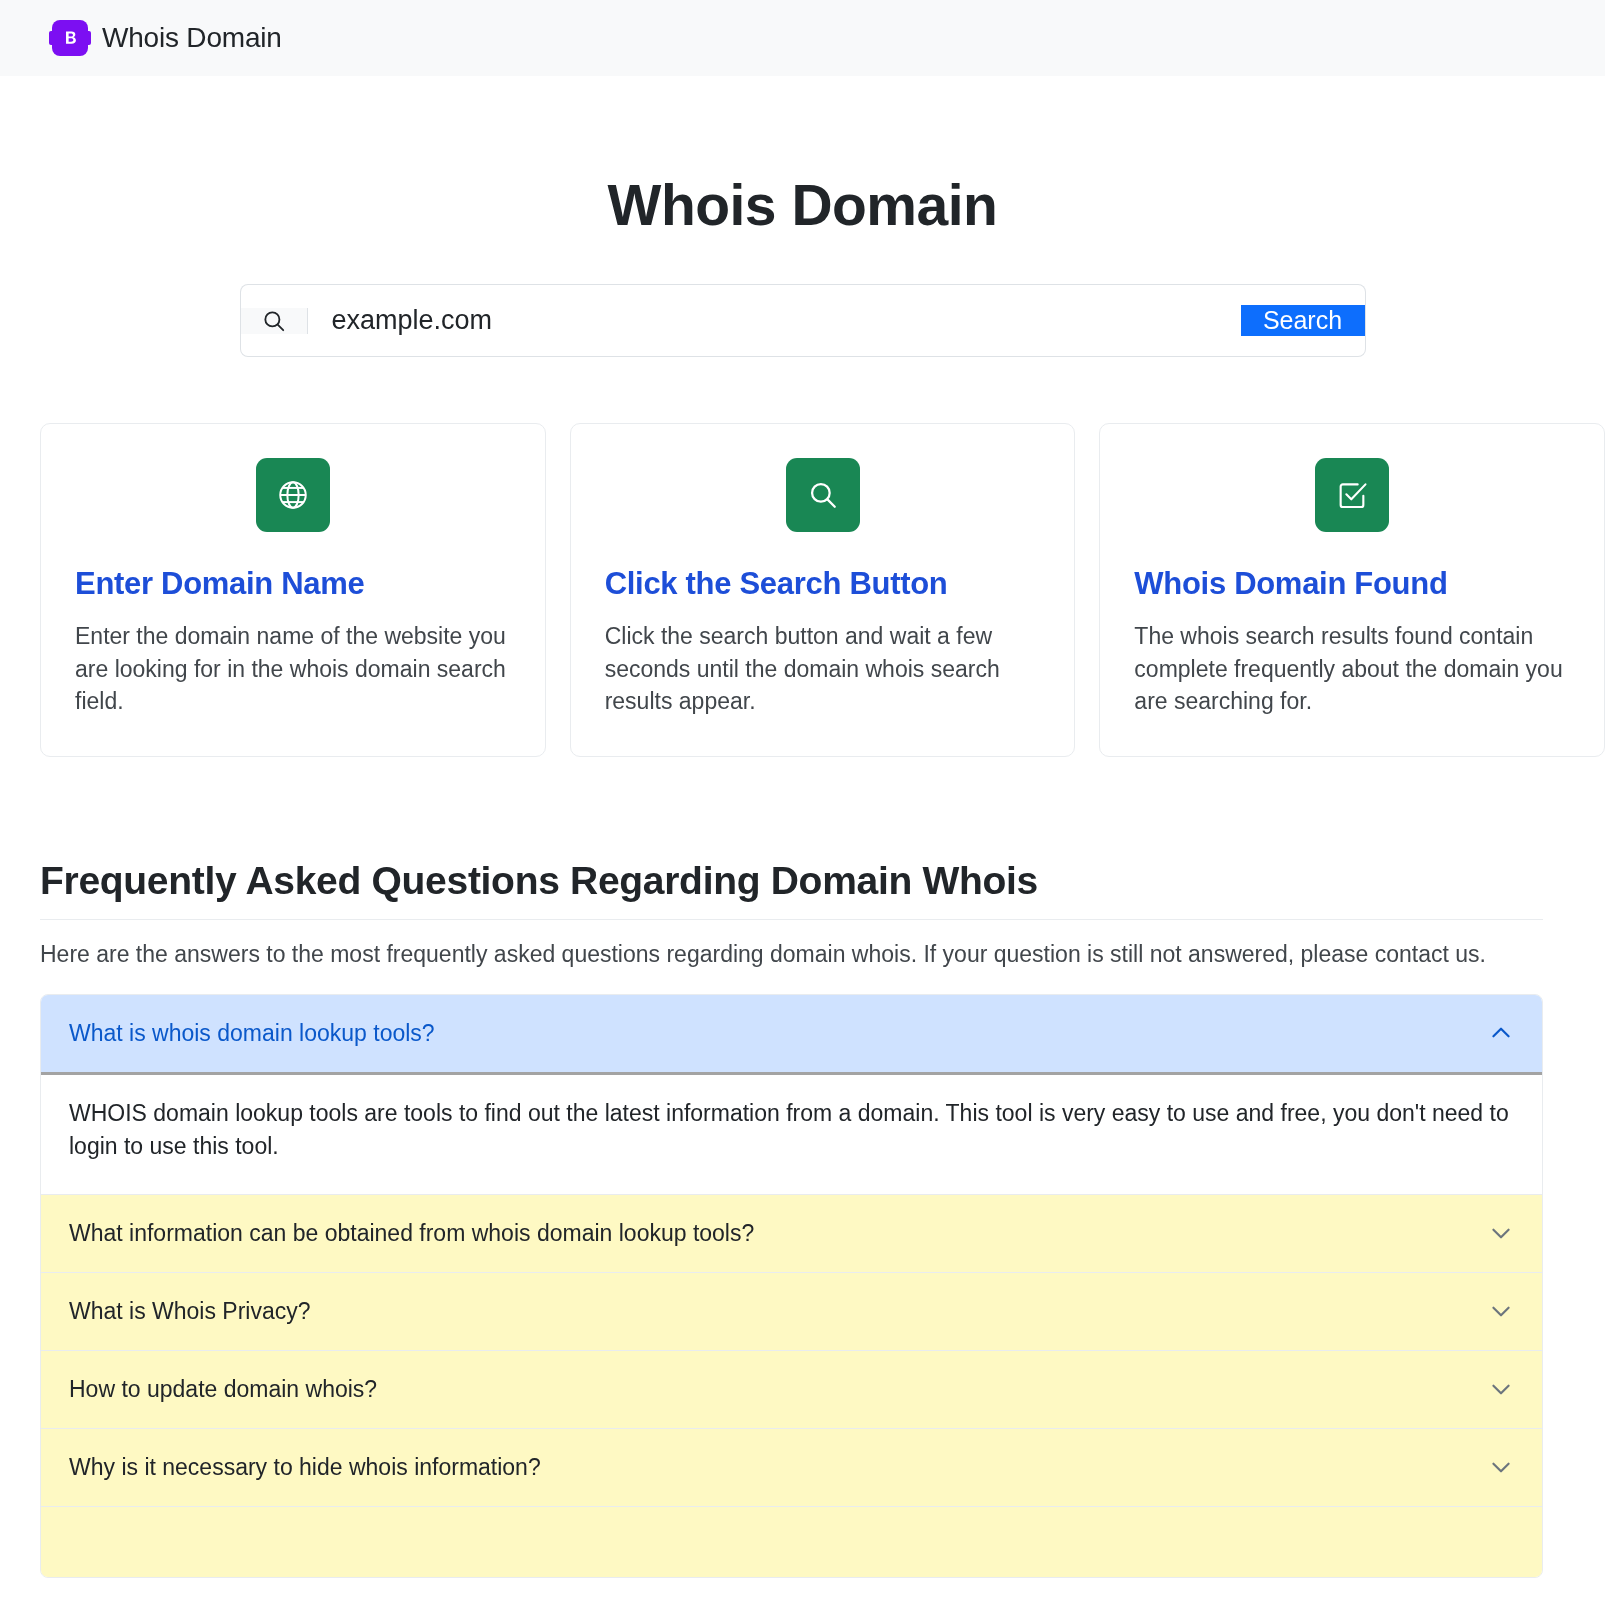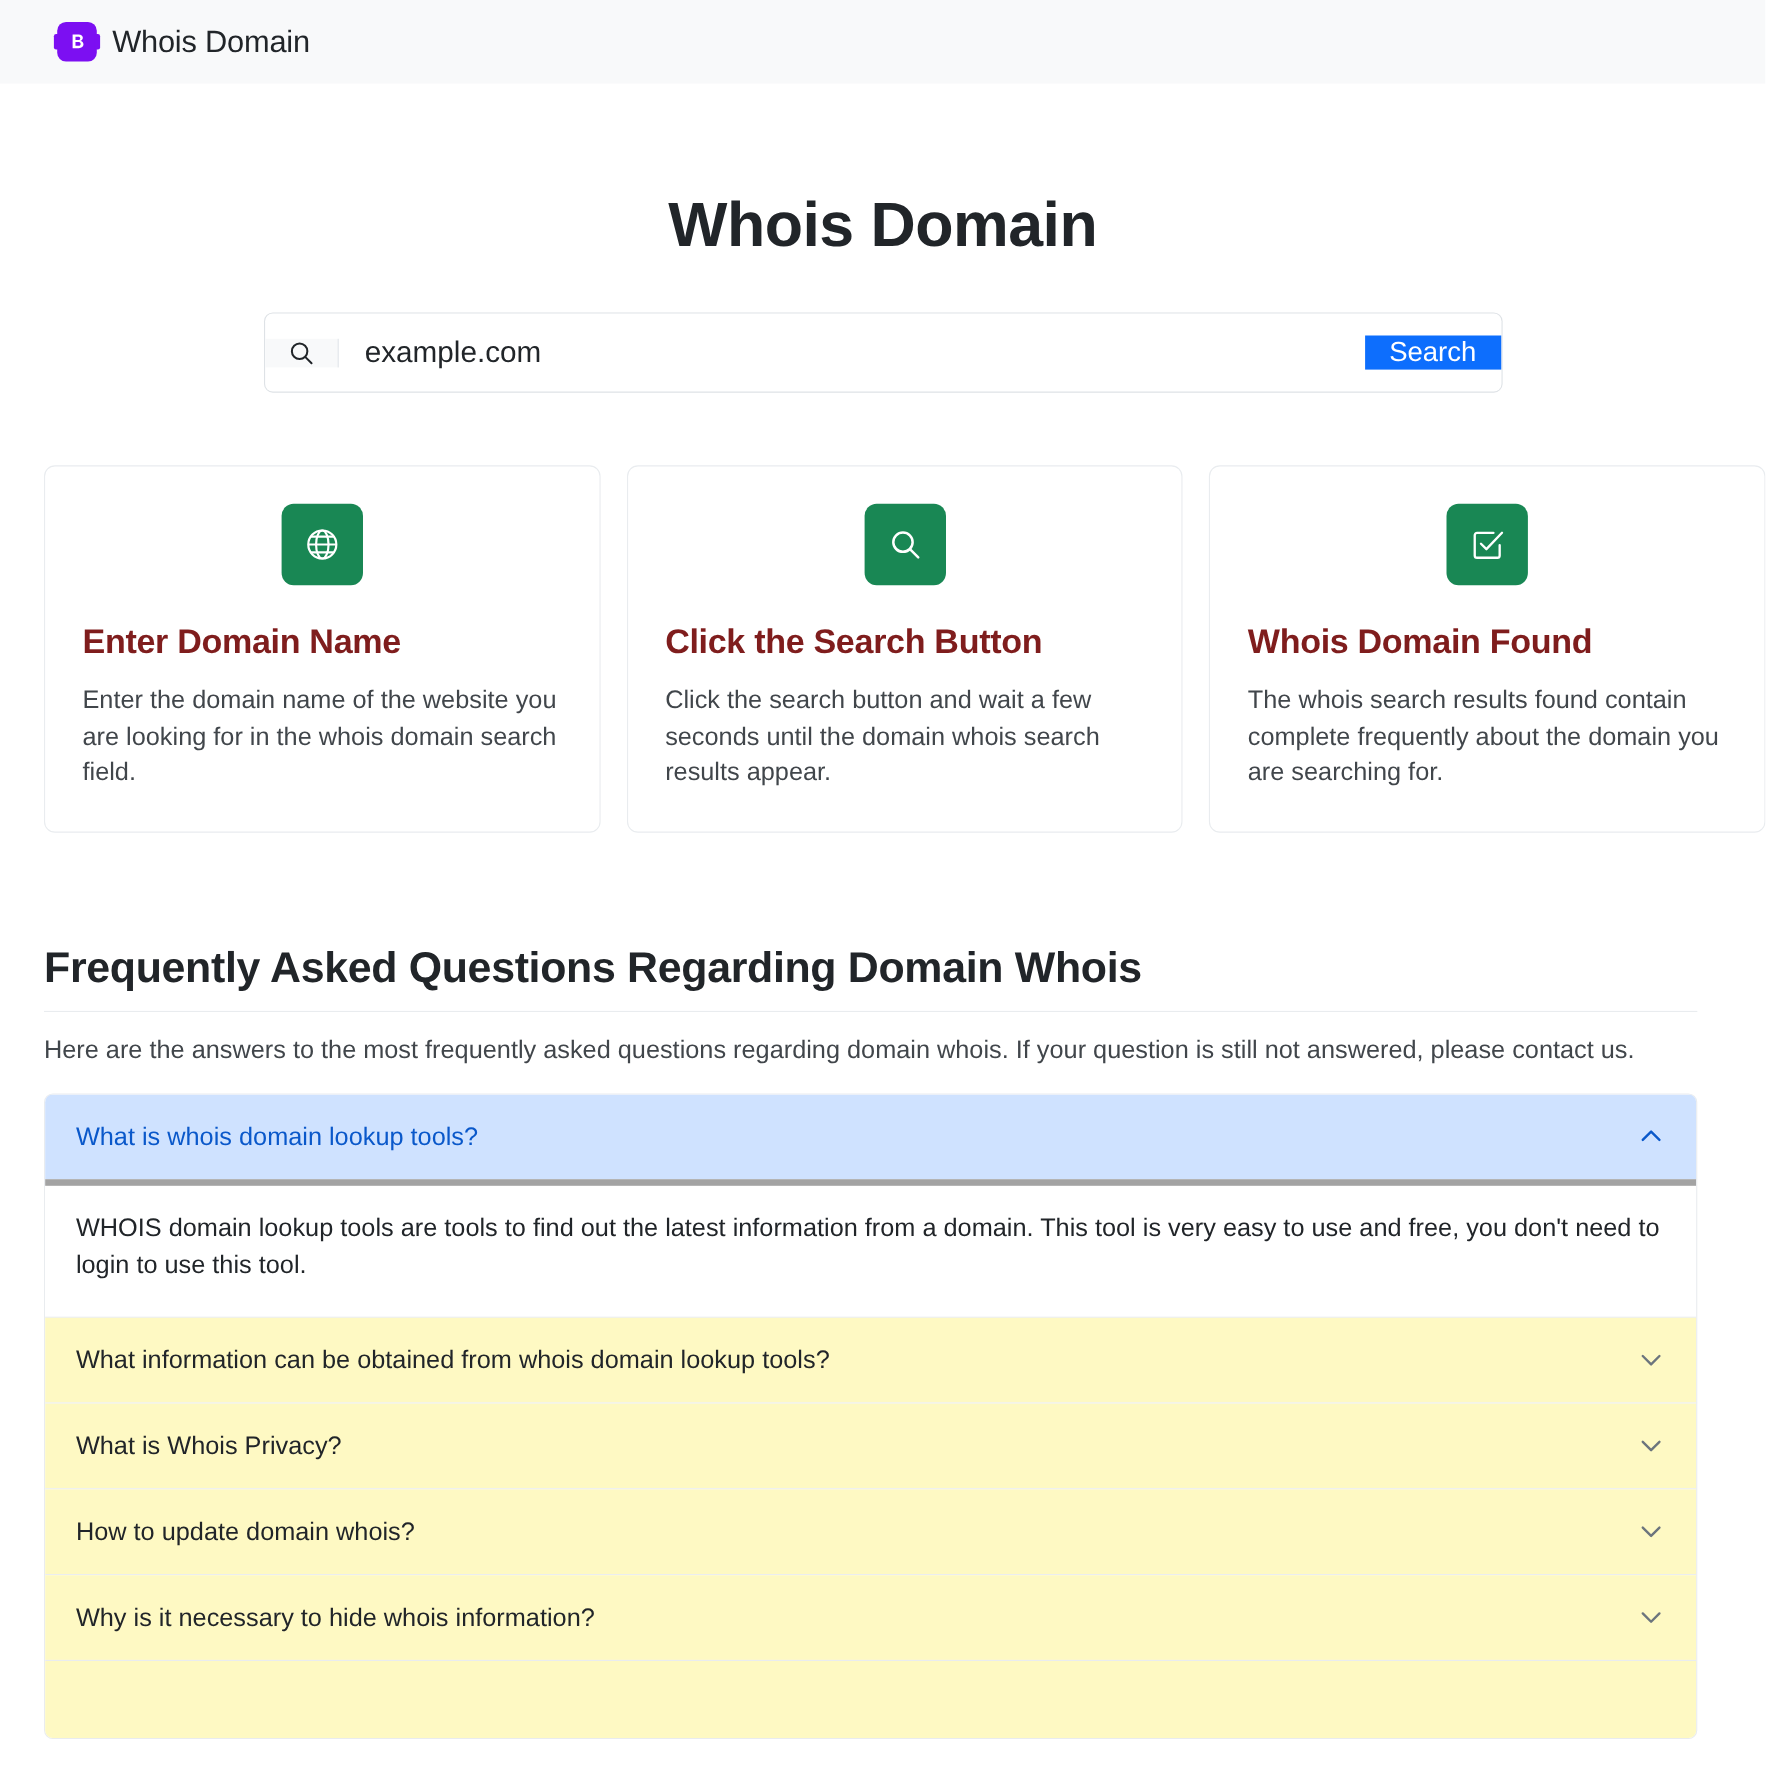--- a/index.html
+++ b/index.html
@@ -143,21 +143,21 @@
     display: flex;
     align-items: center;
     justify-content: center;
     margin: 0 auto 34px auto;
   }
   .card-title {
     font-size: 31px;
     font-weight: 700;
     margin: 0 0 18px 0;
     letter-spacing: -0.3px;
-    color: #7f1d1d;
+    color: #1d4ed8;
     white-space: nowrap;
   }
   .card-text {
     font-size: 23px;
     line-height: 1.42;
     color: #41464b;
     margin: 0;
   }
 
   
@@ -200,21 +200,21 @@
     background: #cfe2ff;
     color: #0a58ca;
   }
   .acc-q {
     font-size: 23px;
     color: #212529;
   }
   .acc-header.open .acc-q { color: #0a58ca; }
   .acc-body {
     padding: 22px 28px 30px 28px;
-    border-top: 6px solid #a3a3a3;
+    border-top: 3px solid #a3a3a3;
     background: #ffffff;
   }
   .acc-body p {
     margin: 0;
     font-size: 23px;
     line-height: 1.45;
     color: #212529;
   }
   .chev { flex: 0 0 auto; display: flex; align-items: center; }
 </style>

